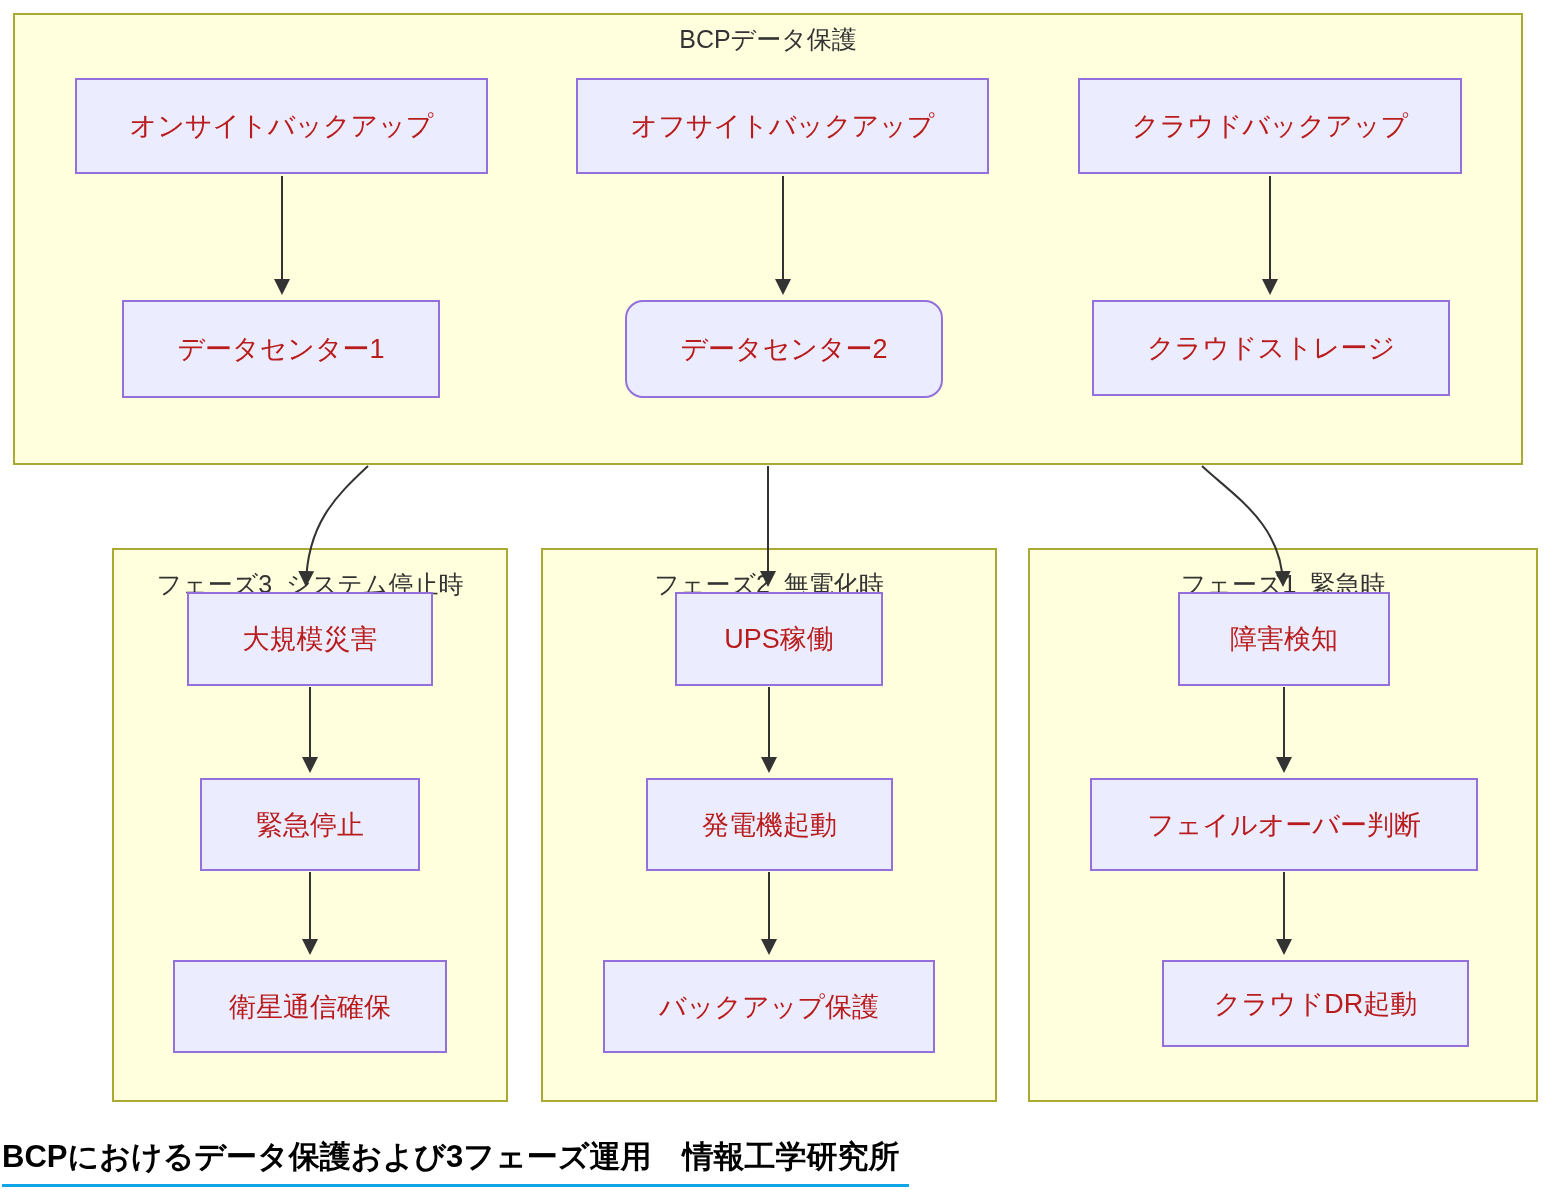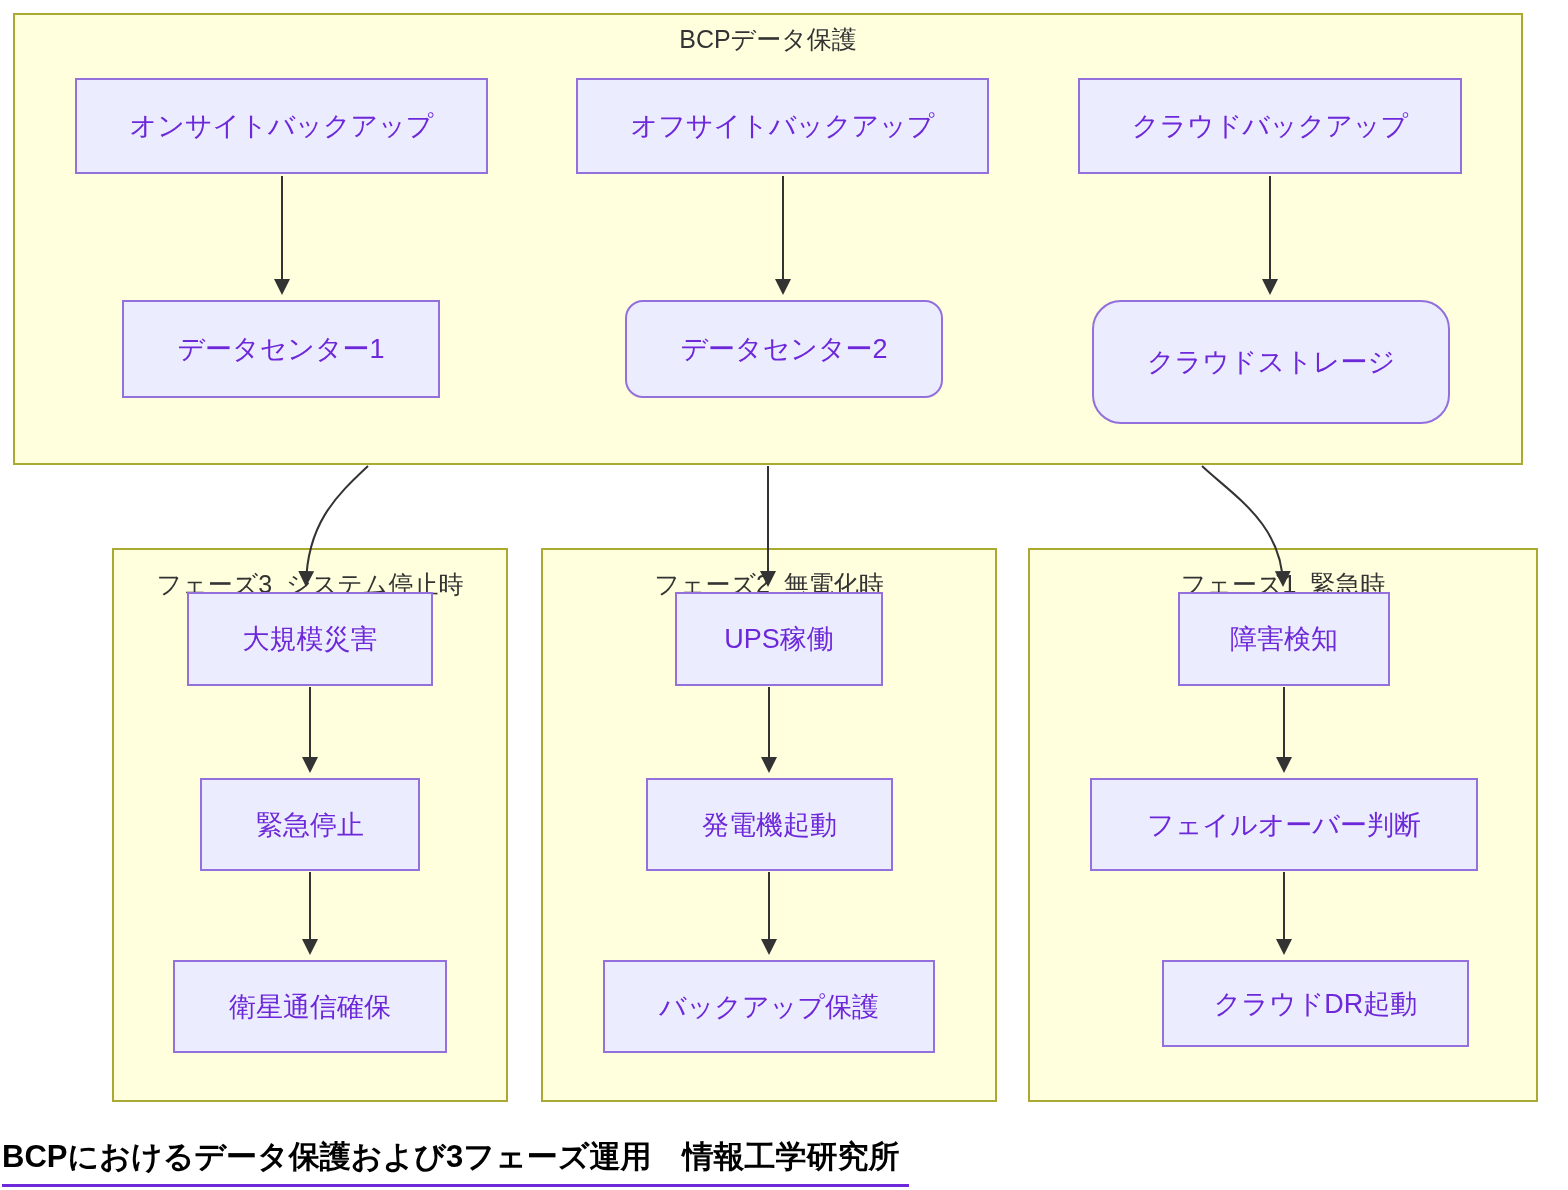--- a/index.html
+++ b/index.html
@@ -20,21 +20,21 @@
     color:#333;
   }
   .phase-title{font-size:25px;top:18px;}
 
   .node{
     position:absolute;
     background:var(--node_fill);
     border:2px solid var(--node_border);
     box-sizing:border-box;
     display:flex;align-items:center;justify-content:center;
-    font-size:27px;color:#6d28d9;
+    font-size:27px;color:#b91c1c;
     text-align:center;
     z-index:2;
   }
 
   svg.edges{
     position:absolute;left:0;top:0;
     z-index:5;
     pointer-events:none;
   }
   svg.edges path{
@@ -42,41 +42,41 @@
     stroke:var(--arrow);
     stroke-width:2px;
   }
 
   .caption{
     position:absolute;
     left:2px;top:1136px;
     font-size:31px;
     font-weight:bold;
     color:#000;
-    border-bottom:3px solid #6d28d9;
+    border-bottom:3px solid #0ea5e9;
     padding:0 10px 6px 0;
     white-space:nowrap;
   }
 </style>
 </head>
 <body>
 
 <div class="page">
 
   <div class="group" style="left:13px;top:13px;width:1510px;height:452px;">
     <div class="group-title">BCPデータ保護</div>
   </div>
 
   <div class="node" style="left:75px;top:78px;width:413px;height:96px;">オンサイトバックアップ</div>
   <div class="node" style="left:576px;top:78px;width:413px;height:96px;">オフサイトバックアップ</div>
   <div class="node" style="left:1078px;top:78px;width:384px;height:96px;">クラウドバックアップ</div>
 
   <div class="node" style="left:122px;top:300px;width:318px;height:98px;">データセンター1</div>
   <div class="node" style="left:625px;top:300px;width:318px;height:98px;border-radius:18px;">データセンター2</div>
-  <div class="node" style="left:1092px;top:300px;width:358px;height:124px;border-radius:29px;">クラウドストレージ</div>
+  <div class="node" style="left:1092px;top:300px;width:358px;height:96px;">クラウドストレージ</div>
 
   <div class="group" style="left:112px;top:548px;width:396px;height:554px;">
     <div class="group-title phase-title">フェーズ3_システム停止時</div>
   </div>
   <div class="node" style="left:187px;top:592px;width:246px;height:94px;">大規模災害</div>
   <div class="node" style="left:200px;top:778px;width:220px;height:93px;">緊急停止</div>
   <div class="node" style="left:173px;top:960px;width:274px;height:93px;">衛星通信確保</div>
 
   <div class="group" style="left:541px;top:548px;width:456px;height:554px;">
     <div class="group-title phase-title">フェーズ2_無電化時</div>

